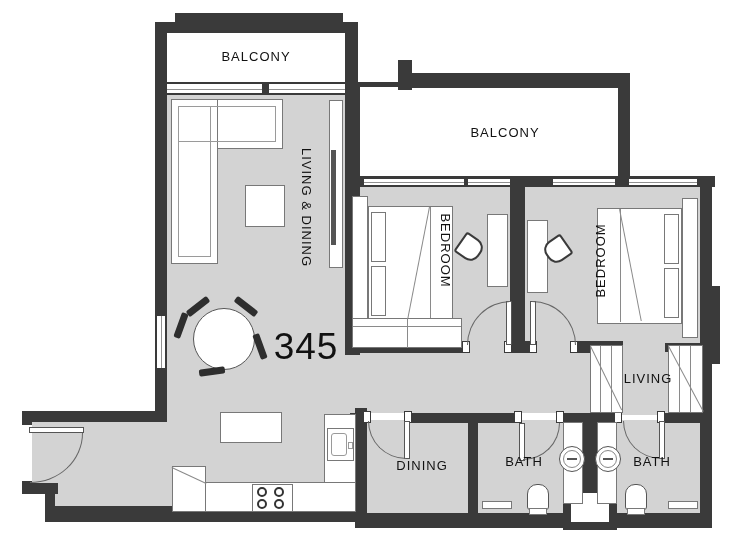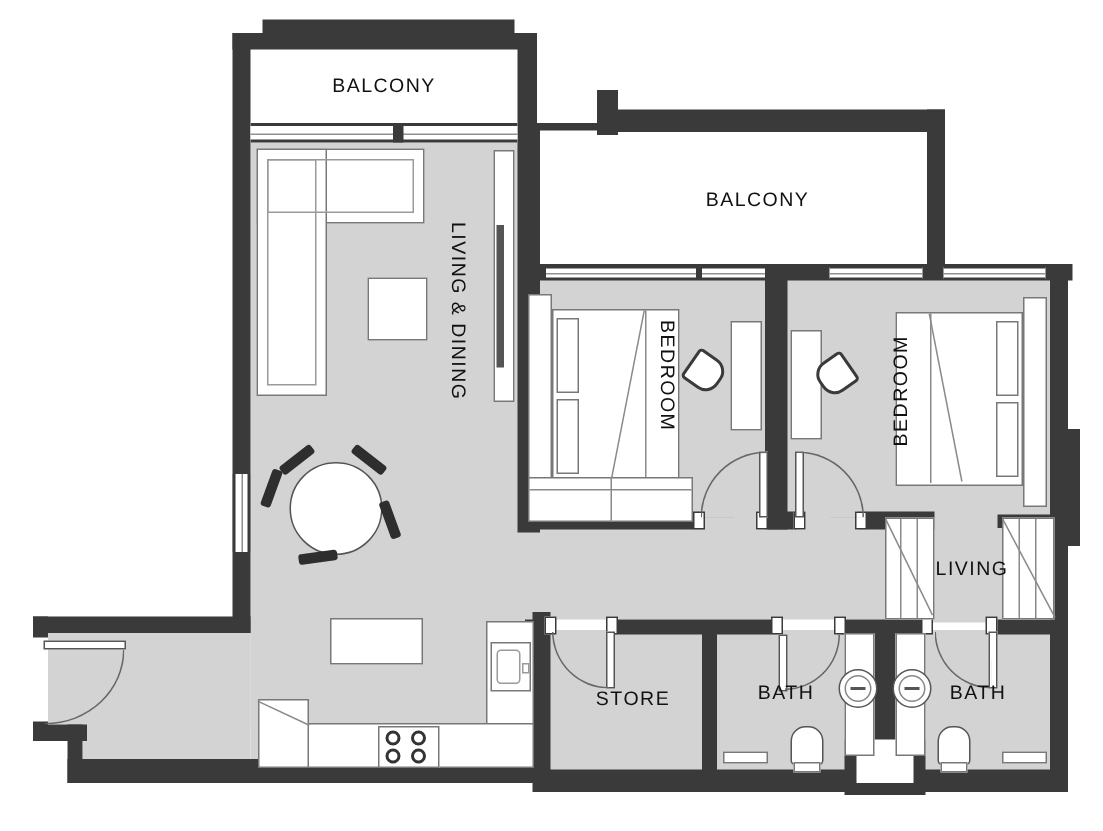--- a/index.html
+++ b/index.html
@@ -205,18 +205,19 @@
   <div style="left:603px;top:458px;width:10px;height:2px;background:#555"></div>
   <div class="toilet" style="left:625px;top:484px;width:22px;height:26px"></div>
   <div class="furn" style="left:627px;top:508px;width:18px;height:7px"></div>
   <div class="furn" style="left:668px;top:501px;width:30px;height:8px"></div>
 
   <div class="lbl" style="left:196px;top:49px;width:120px">BALCONY</div>
   <div class="lbl" style="left:445px;top:125px;width:120px">BALCONY</div>
   <div class="vlbl" style="left:226px;top:200px;width:160px;transform:rotate(90deg)">LIVING &amp; DINING</div>
   <div class="vlbl" style="left:390px;top:243px;width:110px;transform:rotate(90deg)">BEDROOM</div>
   <div class="vlbl" style="left:545px;top:253px;width:110px;transform:rotate(-90deg)">BEDROOM</div>
-  <div class="lbl" style="left:392px;top:458px;width:60px">STORE</div>
+  <div class="big" style="left:260px;top:326px;width:92px">345</div>
+  <div class="lbl" style="left:392px;top:458px;width:60px">DINING</div>
   <div class="lbl" style="left:494px;top:454px;width:60px">BATH</div>
   <div class="lbl" style="left:622px;top:454px;width:60px">BATH</div>
   <div class="lbl" style="left:618px;top:371px;width:60px">LIVING</div>
 
 </div>
 
 </body></html>

